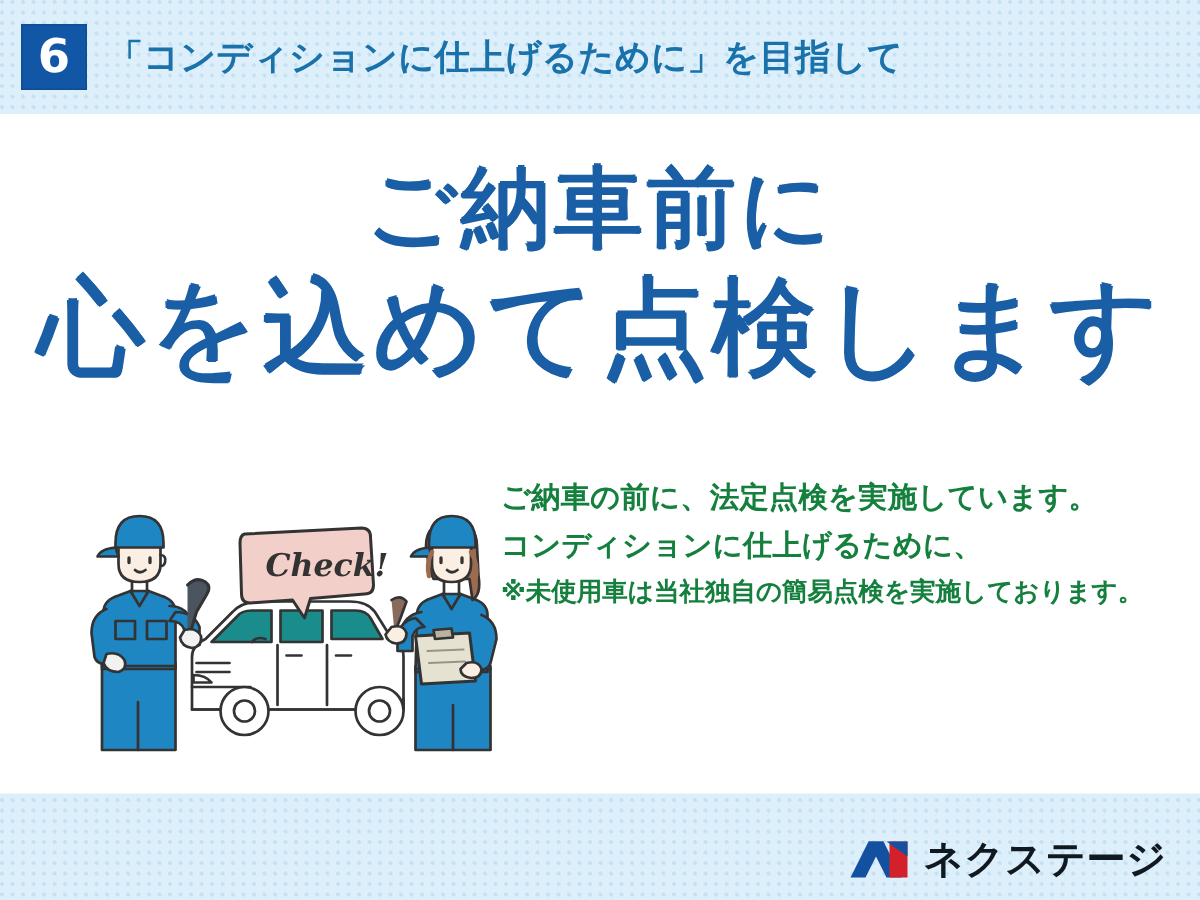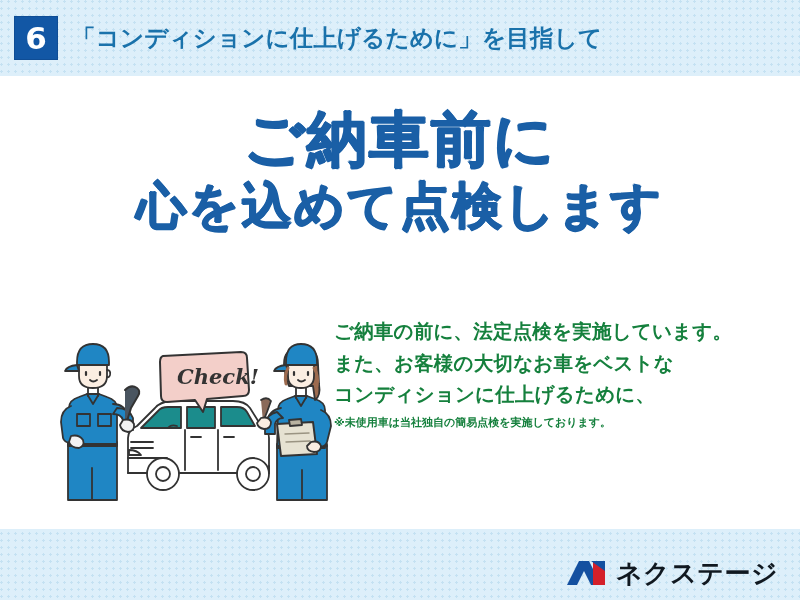--- a/index.html
+++ b/index.html
@@ -71,50 +71,50 @@
   }
 
   
   .headline {
     position: absolute;
     left: 0;
     top: 32px;
     width: 800px;
     text-align: center;
     color: #1a5fa6;
-    font-weight: bold;
+    font-weight: normal;
     line-height: 1.06;
     letter-spacing: 2px;
   }
   .headline-line {
     display: block;
     font-size: 62px;
     text-shadow:
       1px 0 0 #1a5fa6, -1px 0 0 #1a5fa6,
       0 1px 0 #1a5fa6, 0 -1px 0 #1a5fa6;
   }
   .headline-line.line1 { font-size: 60px; }
-  .headline-line.line2 { font-size: 50px; margin-top: 8px; }
+  .headline-line.line2 { font-size: 72px; margin-top: 8px; }
 
   
   .body-text {
     position: absolute;
     left: 334px;
     top: 240px;
     color: #15803d;
     font-size: 19.5px;
     font-weight: bold;
     line-height: 1.62;
     letter-spacing: 0.2px;
     white-space: nowrap;
   }
   .body-text .line { display: block; }
   .body-text .note {
     display: block;
-    font-size: 11px;
+    font-size: 17px;
     margin-top: 3px;
     letter-spacing: 0;
   }
 
   
   .illustration {
     position: absolute;
     left: 55px;
     top: 262px;
     width: 290px;
@@ -152,21 +152,20 @@
 
   <div class="panel">
 
     <div class="headline">
       <span class="headline-line line1">ご納車前に</span>
       <span class="headline-line line2">心を込めて点検します</span>
     </div>
 
     <div class="body-text">
       <span class="line">ご納車の前に、法定点検を実施しています。</span>
-      <span class="line">また、お客様の大切なお車をベストな</span>
       <span class="line">コンディションに仕上げるために、</span>
       <span class="note">※未使用車は当社独自の簡易点検を実施しております。</span>
     </div>
 
     <div class="illustration">
       <svg width="290" height="165" viewBox="0 0 290 165" xmlns="http://www.w3.org/2000/svg">
         <g stroke="#333333" stroke-width="1.8" stroke-linecap="round" stroke-linejoin="round" fill="none">
 
           <g>
 

